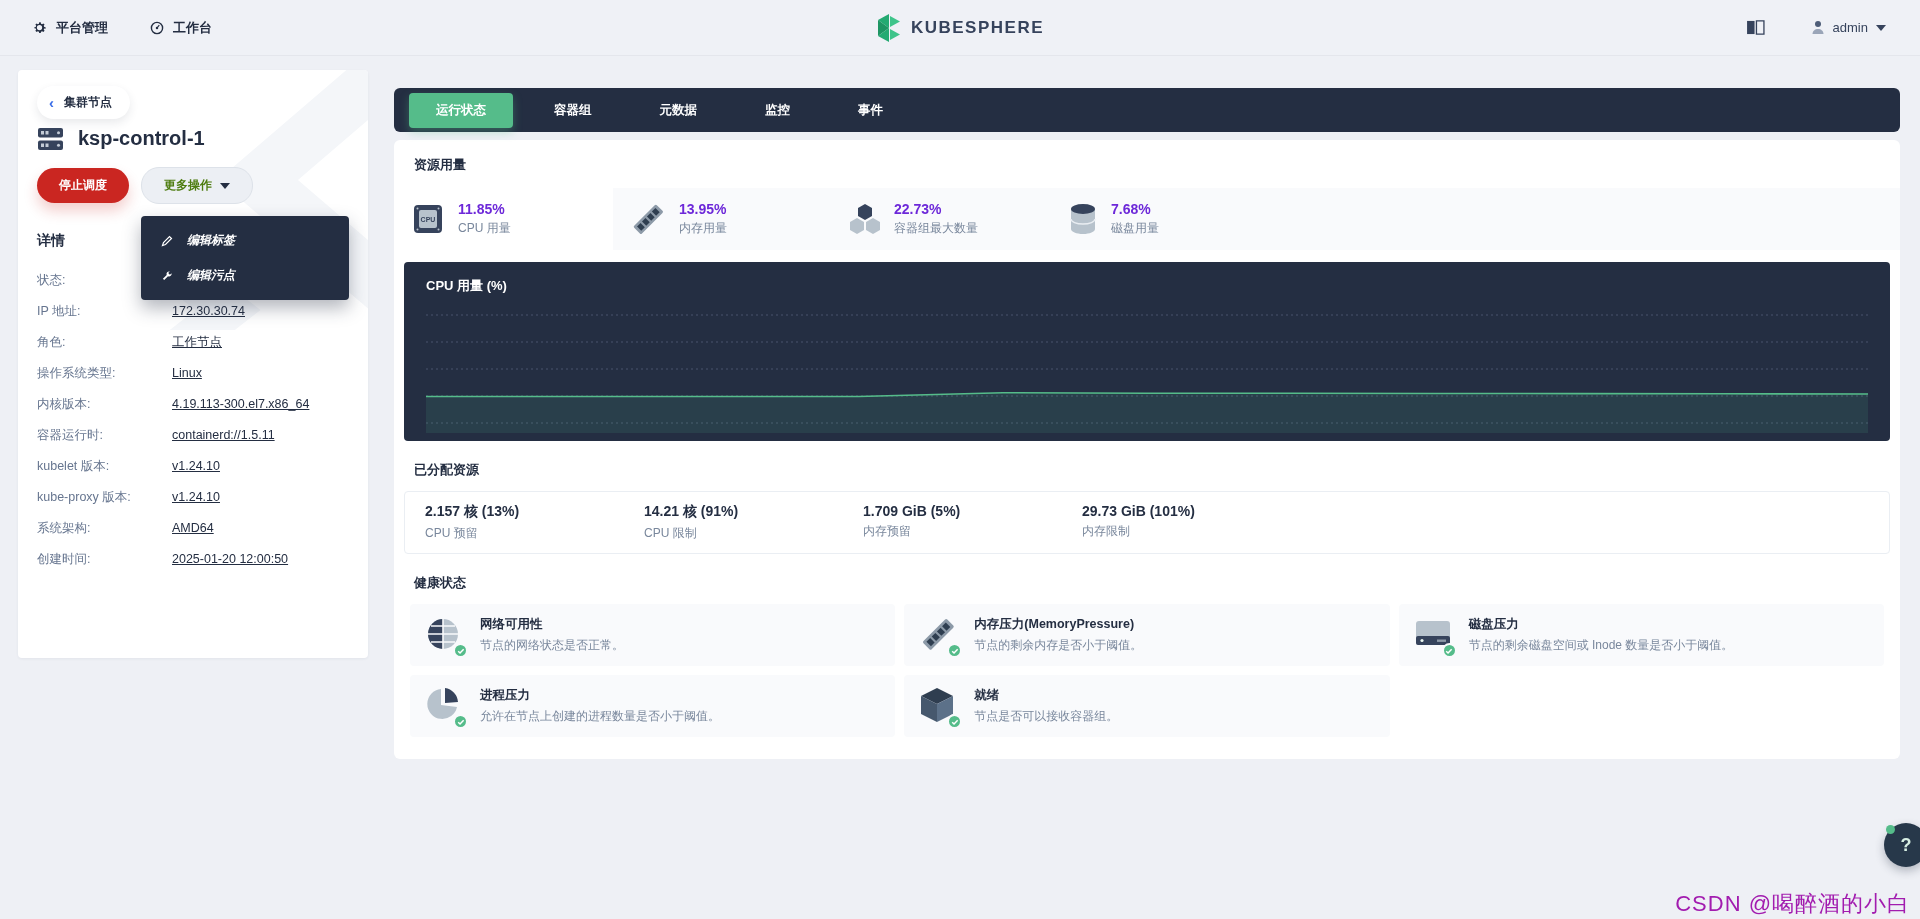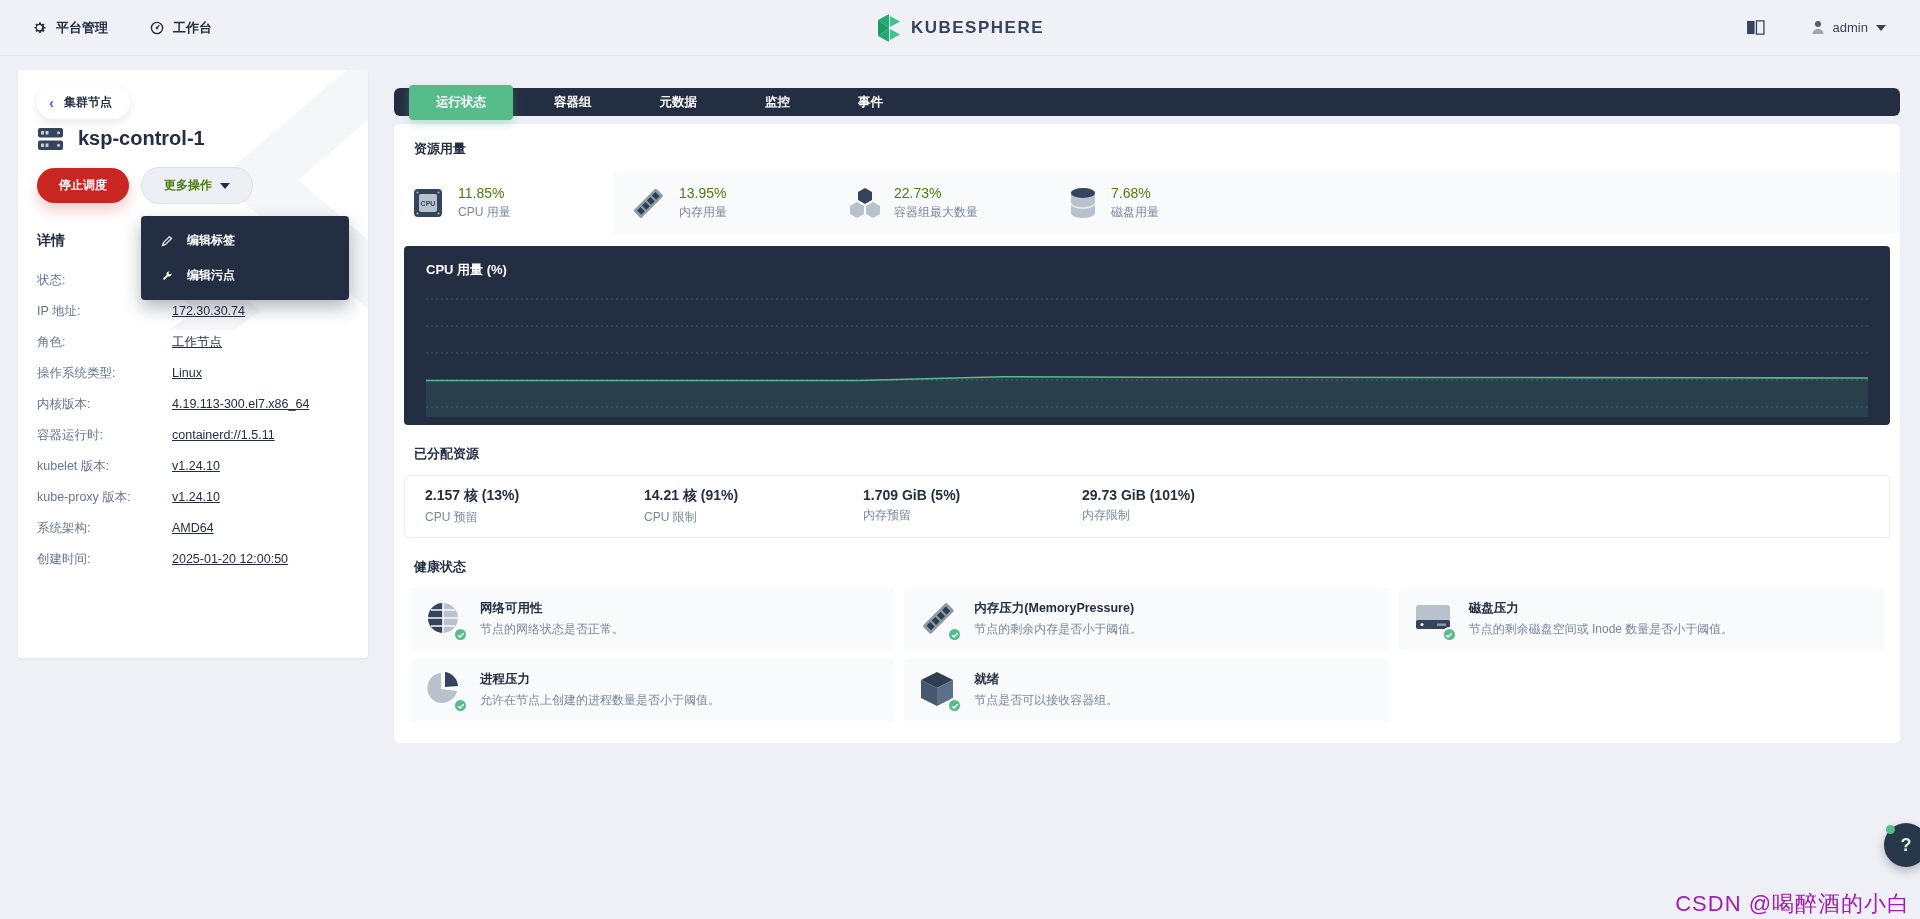--- a/index.html
+++ b/index.html
@@ -32,46 +32,46 @@
   .node-title { position:relative; display:flex; align-items:flex-start; gap:14px; margin-top:8px; }
   .node-title .name { font-size:20px; font-weight:bold; color:#242e42; }
   .actions { position:relative; display:flex; align-items:center; gap:12px; margin-top:16px; }
   .btn { border:none; border-radius:18px; font-size:12px; font-weight:bold; cursor:pointer;
     padding:9px 22px; display:inline-flex; align-items:center; gap:8px;
     font-family:"Liberation Sans", sans-serif; }
   .btn-danger { background:#ca2621; color:#fff; box-shadow:0 8px 14px rgba(202,38,33,.22); }
   .btn-more { background:#eceff4; color:#4d7c0f; border:1px solid #dde2e9; }
   .btn-more .caret { border-top-color:#242e42; }
   .dropdown { position:absolute; left:123px; top:146px; width:208px; background:#242e42;
-    border-radius:4px; padding:7px 0; box-shadow:0 8px 18px rgba(36,46,66,.35); z-index:30; }
+    border-radius:4px; padding:7px 0; box-shadow:0 8px 18px rgba(36,46,66,.35); z-index:30;font-style:italic; }
   .dropdown-item { display:flex; align-items:center; gap:14px; padding:9px 20px;
     color:#fff; font-size:12px; font-weight:bold; cursor:pointer; }
   .details-title { position:relative; margin-top:28px; font-size:14px; font-weight:bold; }
   .details-list { position:relative; margin-top:22px; }
   .detail-row { display:flex; margin-bottom:14px; font-size:12.5px; line-height:17px; }
   .detail-row .lbl { width:135px; flex:none; color:#66758f; }
   .detail-row .val { width:180px; color:#242e42; word-break:break-word;text-decoration:underline; }
 
   
   .main { position:absolute; left:394px; top:88px; width:1506px; }
-  .tabbar { height:28px; background:#242e42; border-radius:6px; display:flex; align-items:center;
+  .tabbar { height:44px; background:#242e42; border-radius:6px; display:flex; align-items:center;
     padding-left:15px; gap:14px; }
   .tab { color:#fff; font-size:12.5px; font-weight:bold; padding:9px 27px; cursor:pointer;
     border-radius:4px; }
   .tab.active { background:#55bc8a; box-shadow:0 4px 10px rgba(85,188,138,.35); }
   .content-panel { margin-top:8px; background:#fff; border-radius:6px; padding:16px 0 22px;
     min-height:608px; }
   .section-title { font-size:13px; font-weight:bold; color:#242e42; padding:0 20px; }
 
   .metric-strip { margin-top:14px; display:flex; background:#f9fafc; }
   .metric-tab { width:219px; height:62px; display:flex; align-items:center; gap:12px;
     padding-left:16px; cursor:pointer; }
   .metric-tab.active { background:#fff; box-shadow:inset 0 -1px 0 #fff; }
   .metric-tab:last-child { flex:1; }
-  .metric-text .v { font-size:14px; font-weight:normal; color:#4d7c0f; }
+  .metric-text .v { font-size:14px; font-weight:bold; color:#6d28d9; }
   .metric-text .l { font-size:12px; color:#79879c; margin-top:3px; }
 
   .chart-panel { margin:12px 10px 0; background:#242e42; border-radius:4px;
     padding:15px 22px 8px; }
   .chart-title { color:#fff; font-size:13px; font-weight:bold; }
   .chart-plot { margin-top:10px; }
   .chart-plot svg { display:block; width:100%; height:128px; }
   .x-axis { display:flex; justify-content:space-between; margin-top:5px; padding-bottom:4px; }
   .x-axis span { font-size:11px; color:#97a2b5; }
 

